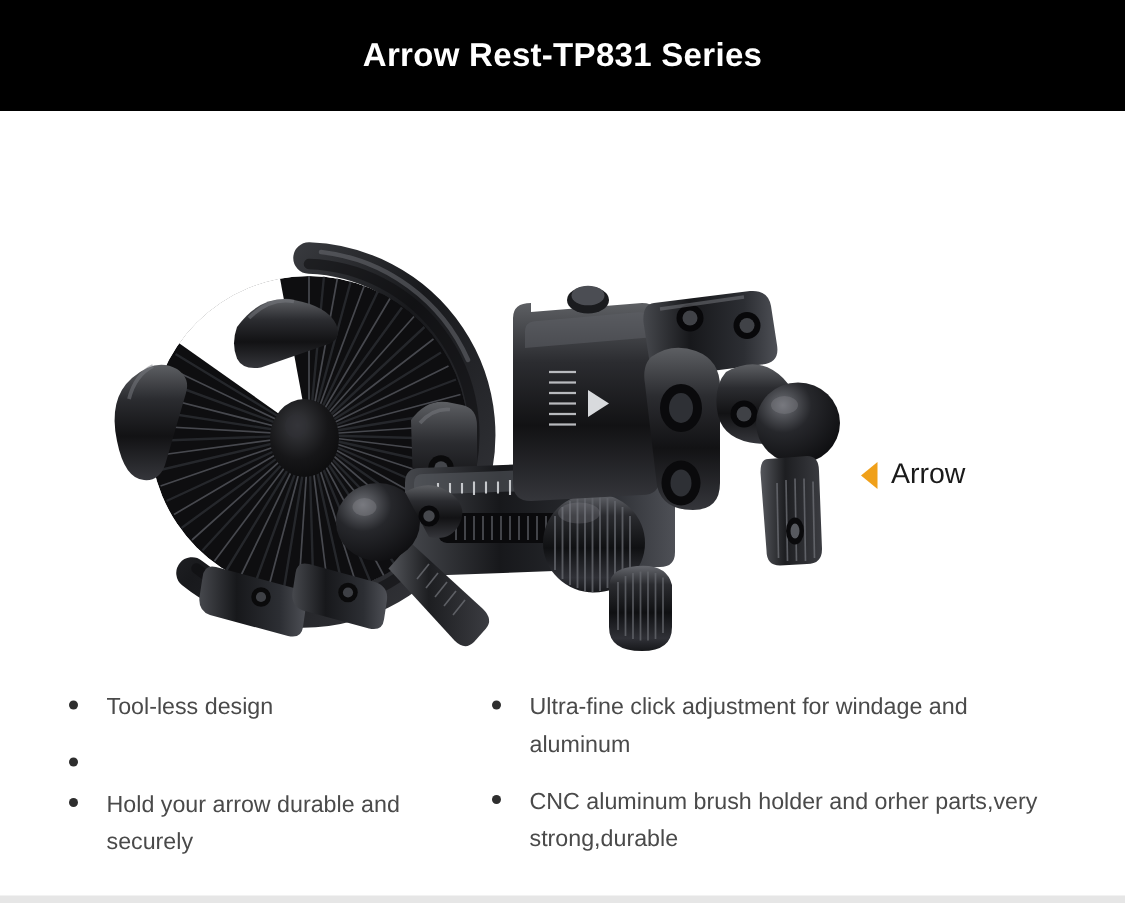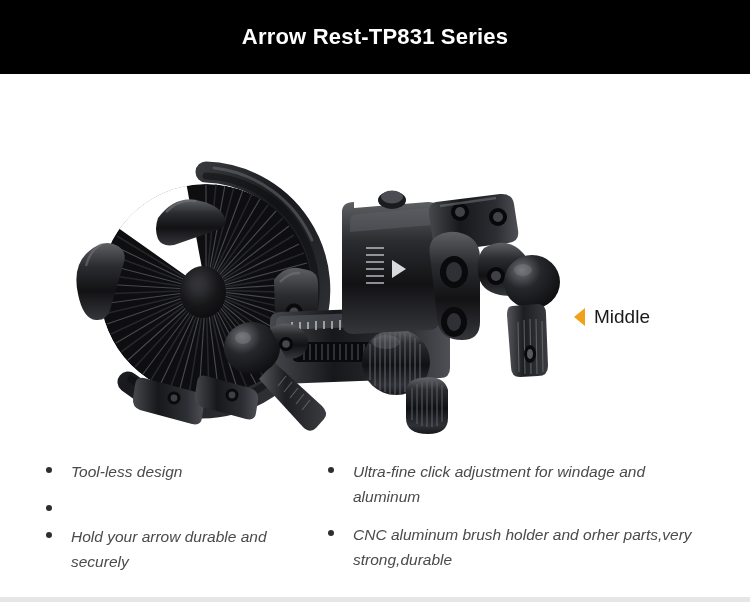--- a/index.html
+++ b/index.html
@@ -78,21 +78,20 @@
     line-height: 1;
   }
 
   
   .features {
     position: absolute;
     left: 0;
     top: 459px;
     width: 750px;
     display: flex;
-    font-style: italic;
   }
   .feature-col {
     box-sizing: border-box;
   }
   .feature-col.left  { width: 312px; padding-left: 46px; }
   .feature-col.right { width: 438px; padding-left: 16px; }
 
   .feature-item {
     display: flex;
     align-items: flex-start;
@@ -424,21 +423,21 @@
           <line x1="506" y1="231" x2="507" y2="282"></line>
         </g>
         <ellipse cx="494" cy="264" rx="6" ry="9" fill="#0a0a0c"></ellipse>
         <ellipse cx="494" cy="264" rx="3" ry="5" fill="#57595f"></ellipse>
       </g>
     </svg>
   </div>
 
   <div class="color-callout">
     <span class="color-arrow"></span>
-    <span class="color-label">Middle</span>
+    <span class="color-label">Arrow</span>
   </div>
 </div>
 
 <div class="features">
 
   <div class="feature-col left">
     <div class="feature-item">
       <span class="feature-bullet"></span>
       <span class="feature-text">Tool-less design</span>
     </div>

